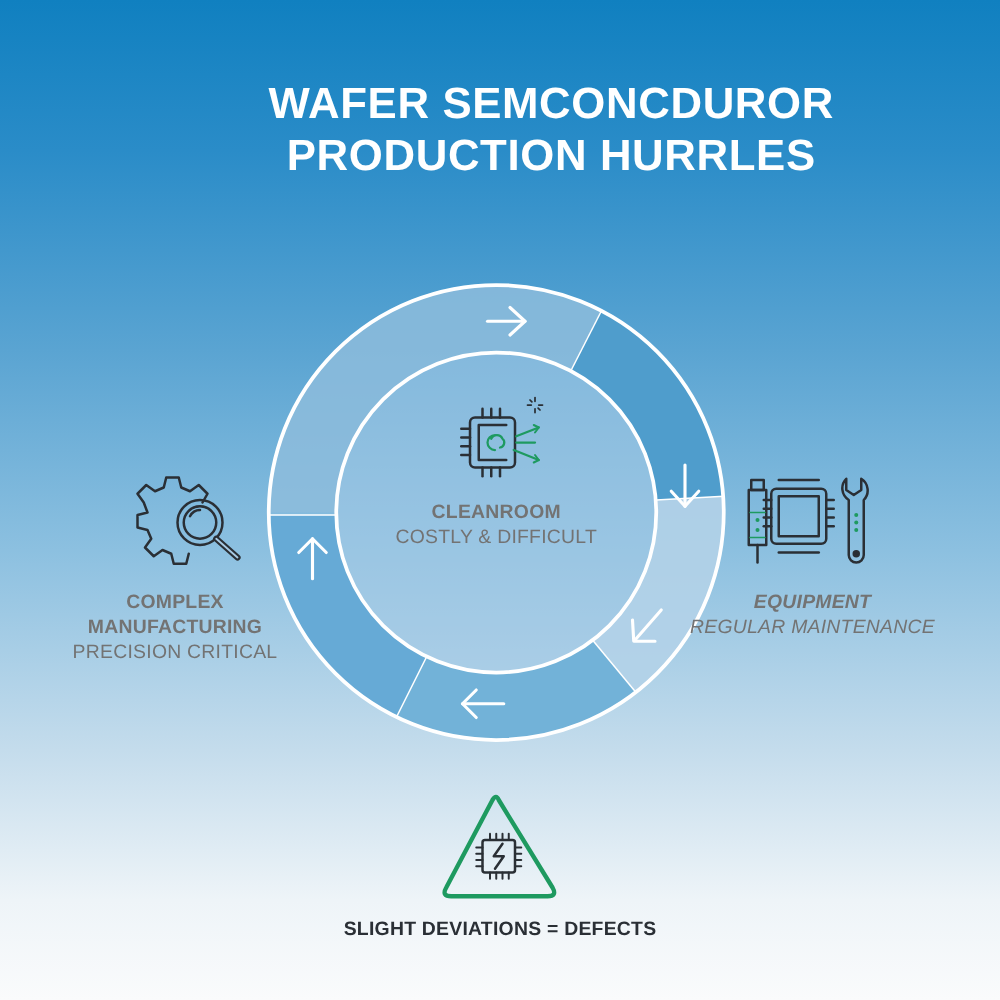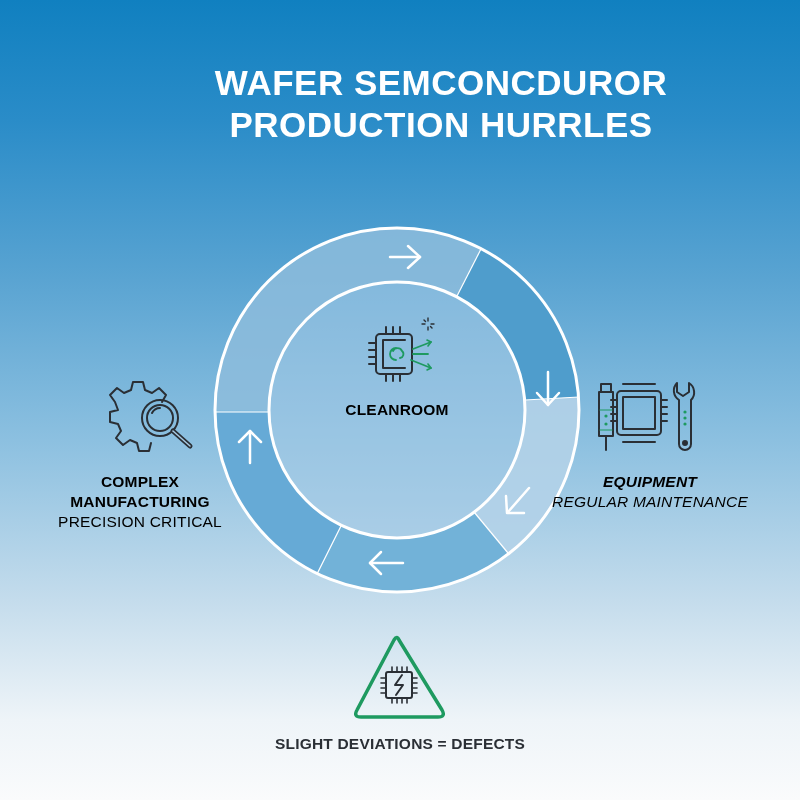--- a/index.html
+++ b/index.html
@@ -6,21 +6,21 @@
     body {
       width: 800px; height: 800px; overflow: hidden; position: relative;
       background: linear-gradient(180deg, #1080c0 0%, #2a8cc8 15%, #5aa4d2 35%, #8cc0e0 55%, #c4dcec 75%, #eef4f8 90%, #fafbfc 100%);
       font-family: "Liberation Sans", "DejaVu Sans", sans-serif;
     }
     .title {
       position: absolute; left: 0; top: 62px; width: 800px; text-align: center;
       color: #ffffff; font-weight: bold; font-size: 35px; line-height: 42px; letter-spacing: 0.5px; padding-left: 41px;
     }
     .diagram { position: absolute; left: 0; top: 0; width: 800px; height: 800px; }
-    .label-block { position: absolute; text-align: center; color: #000000; }
+    .label-block { position: absolute; text-align: center; color: #737373; }
     .label-block .head { font-weight: bold; font-size: 15.5px; line-height: 20px; letter-spacing: 0.2px; }
     .label-block .sub { font-size: 15.5px; line-height: 20px; letter-spacing: 0.2px; }
     .center-label { left: 297px; top: 400px; width: 200px; }
     .left-label { left: 50px; top: 472px; width: 180px; }
     .right-label { left: 540px; top: 472px; width: 220px; font-style: italic; }
     .bottom-label { position: absolute; left: 200px; top: 735px; width: 400px; text-align: center; color: #2a2f35; font-size: 15.5px; letter-spacing: 0.2px; font-weight: bold; }
   </style>
 </head>
 <body>
 
@@ -162,20 +162,21 @@
         <line x1="412" y1="683" x2="417" y2="683"></line>
         <line x1="412" y1="688" x2="417" y2="688"></line>
         <line x1="412" y1="693" x2="417" y2="693"></line>
     </g>
     <polyline points="402,675 395,685 403,685 396,695" stroke="#2a2f35" stroke-width="2"></polyline>
   </g>
 </svg>
 
 <div class="label-block center-label">
   <div class="head">CLEANROOM</div>
+  <div class="sub">COSTLY &amp; DIFFICULT</div>
 </div>
 
 <div class="label-block left-label">
   <div class="head">COMPLEX</div>
   <div class="head">MANUFACTURING</div>
   <div class="sub">PRECISION CRITICAL</div>
 </div>
 
 <div class="label-block right-label">
   <div class="head">EQUIPMENT</div>

